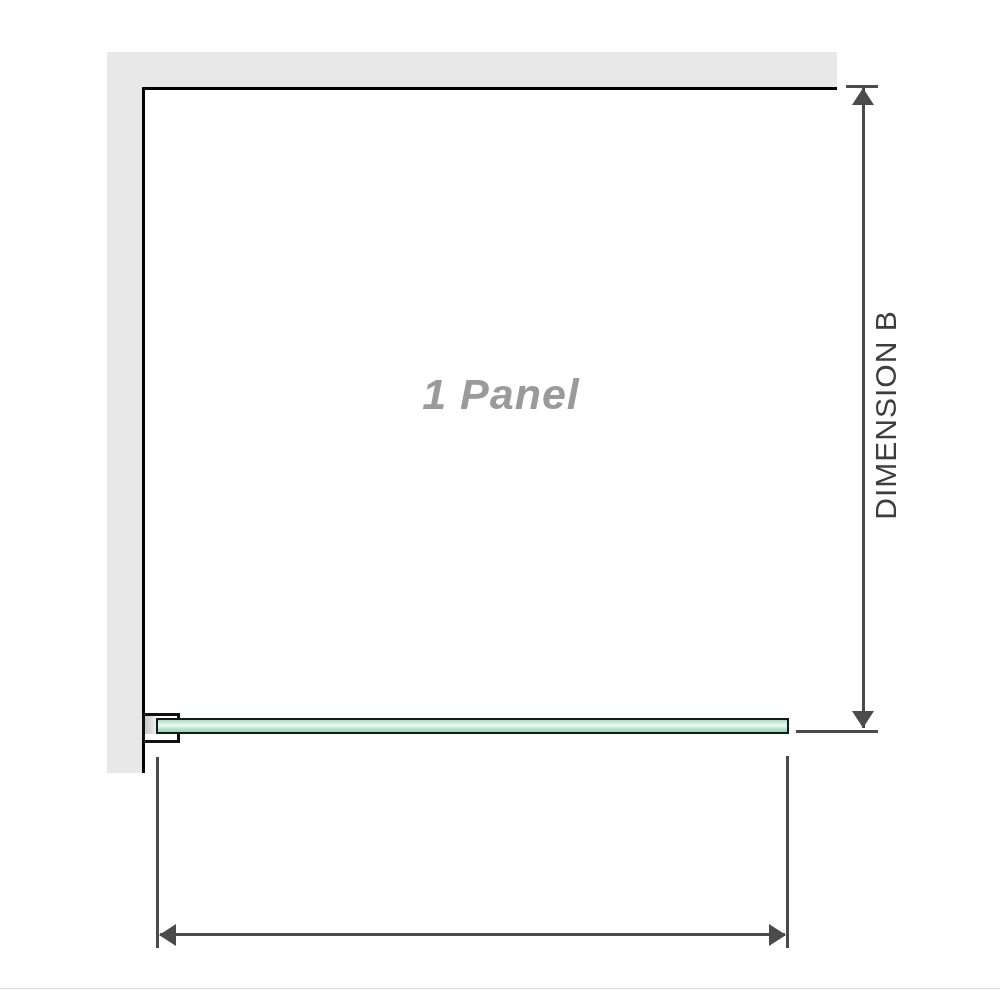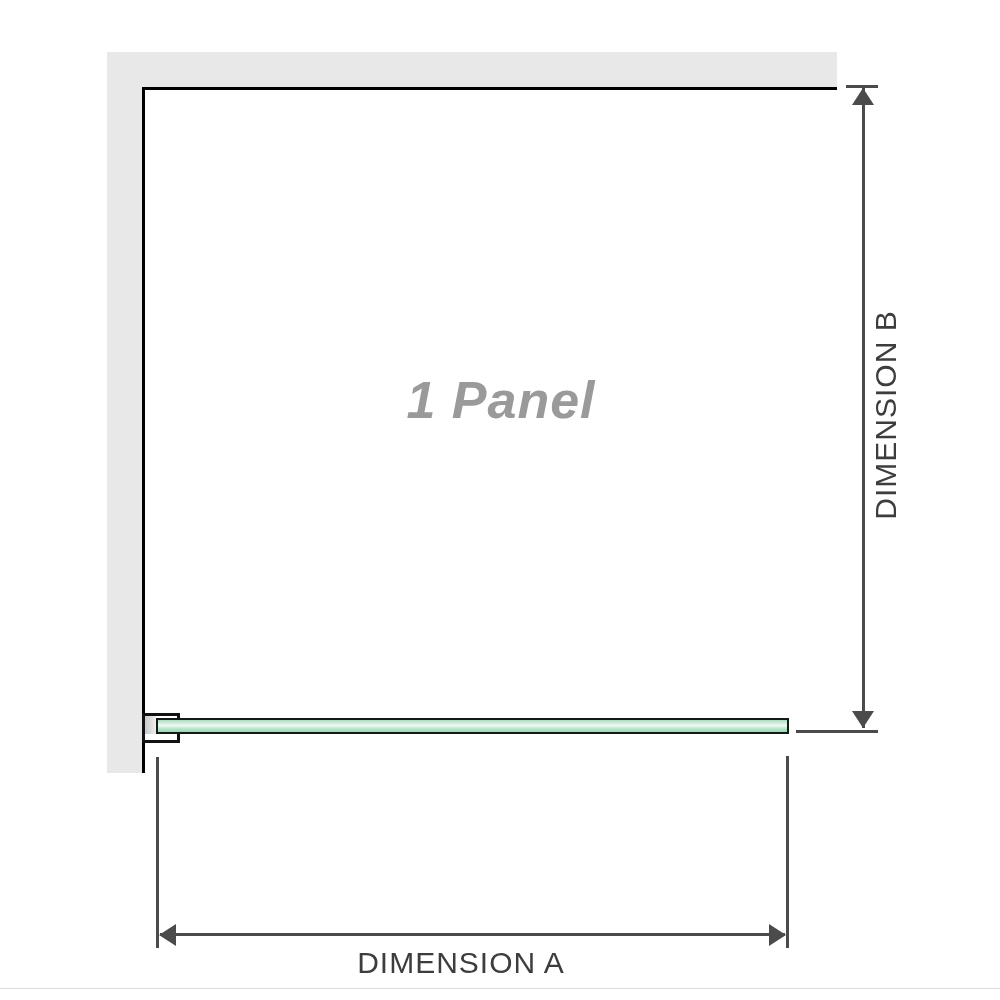--- a/index.html
+++ b/index.html
@@ -76,21 +76,21 @@
     white-space: nowrap;
   }
   .dima-label { left: 311px; top: 946px; width: 300px; }
   .dimb-label {
     left: 776px; top: 398px; width: 220px; height: 34px;
     transform: rotate(-90deg);
   }
   .panel-label {
     left: 351px; top: 370px; width: 300px;
     color: var(--panel-text);
-    font-size: 52px;
+    font-size: 43px;
     font-style: italic;
     font-weight: bold;
     letter-spacing: 1px;
     text-align: center;
     white-space: nowrap;
   }
 
   .page-divider { left: 0; top: 987.5px; width: 1000px; height: 1.5px; background: var(--divider-line); }
 </style>
 </head>
@@ -115,17 +115,16 @@
   <div class="dim dimb-line"></div>
   <div class="arr arr-up"></div>
   <div class="arr arr-down"></div>
   <div class="dim-label dimb-label">DIMENSION B</div>
 
   <div class="dim dima-ext-l"></div>
   <div class="dim dima-ext-r"></div>
   <div class="dim dima-line"></div>
   <div class="arr arr-left"></div>
   <div class="arr arr-right"></div>
-  <div class="dim-label dima-label">DIMENSION A</div>
 
   <div class="page-divider"></div>
 
 </div>
 
 </body></html>

